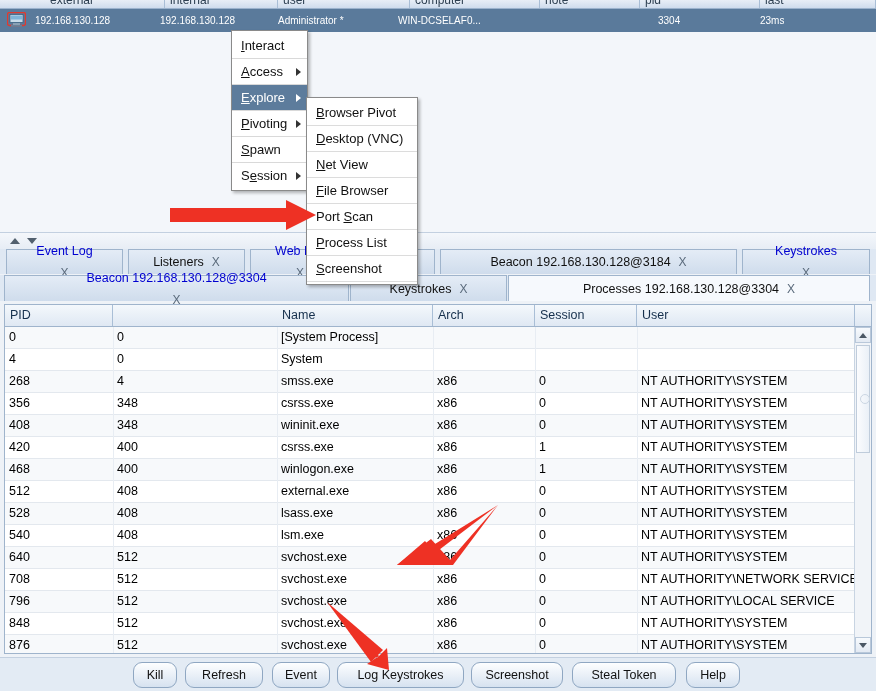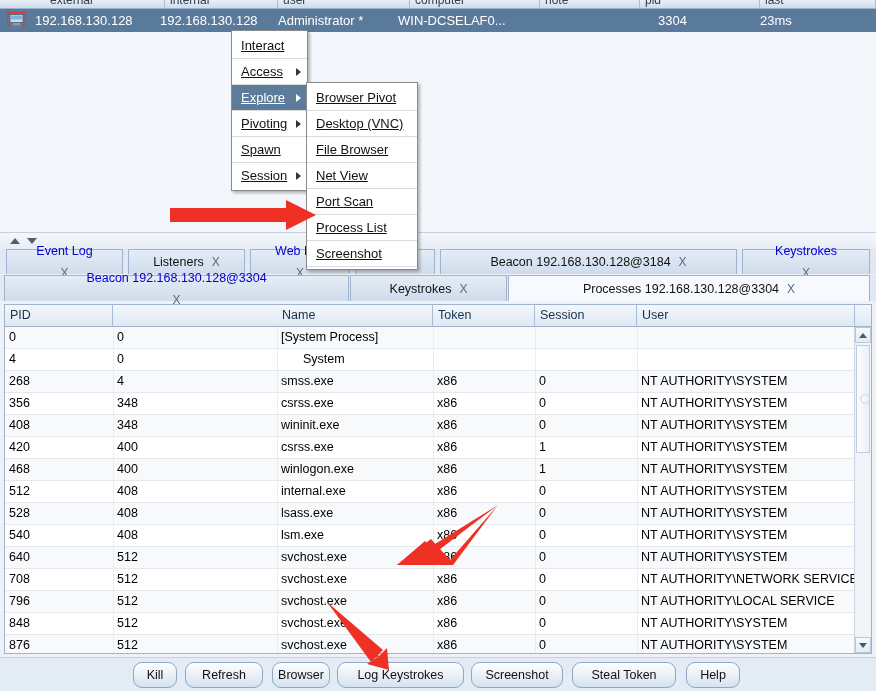--- a/index.html
+++ b/index.html
@@ -13,21 +13,21 @@
   }
   
   #beacon-area{position:absolute;left:0;top:0;width:876px;height:238px;background:#f3f6fa;}
   #beacon-header{position:absolute;left:0;top:0;width:876px;height:8px;
      background:linear-gradient(#e8eef6,#cfdced);border-bottom:1px solid #9bb2cc;overflow:hidden;}
   #beacon-header .hcell{position:absolute;top:-8px;height:16px;line-height:16px;
      color:#2c3e50;font-size:12px;padding-left:5px;box-sizing:border-box;
      border-right:1px solid #a9bed6;}
   #beacon-row{position:absolute;left:0;top:9px;width:876px;height:23px;
      background:#5a7a9b;color:#ffffff;}
-  #beacon-row .bcell{position:absolute;top:0;height:36px;line-height:23px;font-size:13px;
+  #beacon-row .bcell{position:absolute;top:0;height:36px;line-height:23px;font-size:10px;
      white-space:nowrap;overflow:hidden;}
   #beacon-icon{position:absolute;left:7px;top:3px;width:19px;height:16px;}
   #beacon-rest{position:absolute;left:0;top:32px;width:876px;height:196px;background:#f3f6fa;}
 
   
   #splitter{position:absolute;left:0;top:232px;width:876px;height:16px;
      background:linear-gradient(#f4f7fb,#e7edf5);border-top:1px solid #c3d0e0;border-bottom:1px solid #b9c8da;}
   #splitter .tri{position:absolute;top:5px;width:0;height:0;}
   #tri-up{left:10px;border-left:5px solid transparent;border-right:5px solid transparent;border-bottom:6px solid #52606e;}
   #tri-down{left:27px;border-left:5px solid transparent;border-right:5px solid transparent;border-top:6px solid #52606e;}
@@ -79,28 +79,28 @@
      border:1px solid #8fa7c2;border-radius:9px;
      display:flex;align-items:center;justify-content:center;
      font-size:12.5px;color:#111;white-space:nowrap;padding:0 10px;}
 
   
   #menu1{position:absolute;left:231px;top:30px;width:76px;background:#ffffff;
      border:1px solid #8a8a8a;box-shadow:2px 2px 3px rgba(0,0,0,.28);
      padding:2px 0;box-sizing:content-box;width:75px;}
   #menu1{width:75px;}
   .mi{position:relative;height:25px;line-height:25px;padding:0 8px 0 9px;font-size:13px;color:#111;
-     white-space:nowrap;border-bottom:1px solid #d9d9d9;text-decoration:underline;}
+     white-space:nowrap;border-bottom:1px solid #d9d9d9;}
   .mi:last-child{border-bottom:none;}
   .mi.sel{background:#5d7c9c;color:#fff;}
   .mi .arr{position:absolute;right:6px;top:9px;width:0;height:0;
      border-top:4px solid transparent;border-bottom:4px solid transparent;border-left:5px solid #333;}
   .mi.sel .arr{border-left-color:#fff;}
   .mn{text-decoration:underline;}
-  #menu2{position:absolute;left:306px;top:82px;width:110px;background:#ffffff;
+  #menu2{position:absolute;left:306px;top:97px;width:110px;background:#ffffff;
      border:1px solid #8a8a8a;box-shadow:2px 2px 3px rgba(0,0,0,.28);padding:2px 0;}
   #menu2 .mi{border-bottom:1px solid #dcdcdc;height:25px;line-height:25px;}
 
   
   .arrow{position:absolute;pointer-events:none;}
 </style>
 </head>
 <body>
 
 <div id="beacon-area">
@@ -175,37 +175,37 @@
     <div class="tab active" style="left: 508px; width: 362px;">
       <span>Processes 192.168.130.128@3304</span>
       <span class="x">X</span>
     </div>
   </div>
 
 <div id="proc">
   <div id="proc-head">
       <div class="ph" style="left: 0px; width: 108px;">PID</div>
       <div class="ph" style="left: 272px; width: 156px;">Name</div>
-      <div class="ph" style="left: 428px; width: 102px;">Token</div>
+      <div class="ph" style="left: 428px; width: 102px;">Arch</div>
       <div class="ph" style="left: 530px; width: 102px;">Session</div>
       <div class="ph" style="left: 632px; width: 218px;">User</div>
     </div>
   <div id="proc-body">
     <div class="prow alt">
         <div class="pc" style="left: 4px;">0</div>
         <div class="pc" style="left: 112px;">0</div>
         <div class="pc" style="left: 276px;">[System Process]</div>
         <div class="pc" style="left: 432px;"></div>
         <div class="pc" style="left: 534px;"></div>
         <div class="pc" style="left: 636px;"></div>
       </div>
       <div class="prow">
         <div class="pc" style="left: 4px;">4</div>
         <div class="pc" style="left: 112px;">0</div>
-        <div class="pc" style="left: 276px; margin-left: 22px;">System</div>
+        <div class="pc" style="left: 276px;">System</div>
         <div class="pc" style="left: 432px;"></div>
         <div class="pc" style="left: 534px;"></div>
         <div class="pc" style="left: 636px;"></div>
       </div>
       <div class="prow alt">
         <div class="pc" style="left: 4px;">268</div>
         <div class="pc" style="left: 112px;">4</div>
         <div class="pc" style="left: 276px;">smss.exe</div>
         <div class="pc" style="left: 432px;">x86</div>
         <div class="pc" style="left: 534px;">0</div>
@@ -239,21 +239,21 @@
         <div class="pc" style="left: 4px;">468</div>
         <div class="pc" style="left: 112px;">400</div>
         <div class="pc" style="left: 276px;">winlogon.exe</div>
         <div class="pc" style="left: 432px;">x86</div>
         <div class="pc" style="left: 534px;">1</div>
         <div class="pc" style="left: 636px;">NT AUTHORITY\SYSTEM</div>
       </div>
       <div class="prow">
         <div class="pc" style="left: 4px;">512</div>
         <div class="pc" style="left: 112px;">408</div>
-        <div class="pc" style="left: 276px;">internal.exe</div>
+        <div class="pc" style="left: 276px;">external.exe</div>
         <div class="pc" style="left: 432px;">x86</div>
         <div class="pc" style="left: 534px;">0</div>
         <div class="pc" style="left: 636px;">NT AUTHORITY\SYSTEM</div>
       </div>
       <div class="prow alt">
         <div class="pc" style="left: 4px;">528</div>
         <div class="pc" style="left: 112px;">408</div>
         <div class="pc" style="left: 276px;">lsass.exe</div>
         <div class="pc" style="left: 432px;">x86</div>
         <div class="pc" style="left: 534px;">0</div>
@@ -322,40 +322,40 @@
       <div class="vline" style="left: 272px;"></div>
       <div class="vline" style="left: 428px;"></div>
       <div class="vline" style="left: 530px;"></div>
       <div class="vline" style="left: 632px;"></div>
     </div>
 </div>
 
 <div id="btnbar">
     <div class="btn" style="left: 133px; width: 44px;">Kill</div>
     <div class="btn" style="left: 185px; width: 78px;">Refresh</div>
-    <div class="btn" style="left: 272px; width: 58px;">Browser</div>
+    <div class="btn" style="left: 272px; width: 58px;">Event</div>
     <div class="btn" style="left: 337px; width: 127px;">Log Keystrokes</div>
     <div class="btn" style="left: 471px; width: 92px;">Screenshot</div>
     <div class="btn" style="left: 572px; width: 104px; text-align: right;">Steal Token</div>
     <div class="btn" style="left: 686px; width: 54px;">Help</div>
   </div>
 
 <div id="menu1">
     <div class="mi"><span class="mn">I</span>nteract</div>
     <div class="mi"><span class="mn">A</span>ccess<span class="arr"></span></div>
     <div class="mi sel"><span class="mn">E</span>xplore<span class="arr"></span></div>
     <div class="mi"><span class="mn">P</span>ivoting<span class="arr"></span></div>
     <div class="mi"><span class="mn">S</span>pawn</div>
     <div class="mi">S<span class="mn">e</span>ssion<span class="arr"></span></div>
   </div>
 <div id="menu2">
     <div class="mi"><span class="mn">B</span>rowser Pivot</div>
     <div class="mi"><span class="mn">D</span>esktop (VNC)</div>
+    <div class="mi"><span class="mn">N</span>et View</div>
     <div class="mi"><span class="mn">F</span>ile Browser</div>
-    <div class="mi"><span class="mn">N</span>et View</div>
     <div class="mi">Port <span class="mn">S</span>can</div>
     <div class="mi"><span class="mn">P</span>rocess List</div>
     <div class="mi"><span class="mn">S</span>creenshot</div>
   </div>
 
 <svg class="arrow" style="left:168px;top:198px;width:150px;height:38px" viewBox="0 0 150 38">
   <path d="M2,10 L118,10 L118,2 L148,17 L118,32 L118,24 L2,24 Z" fill="#ee3124"></path>
 </svg>
 
 <svg class="arrow" style="left:395px;top:503px;width:105px;height:65px" viewBox="0 0 105 65">

